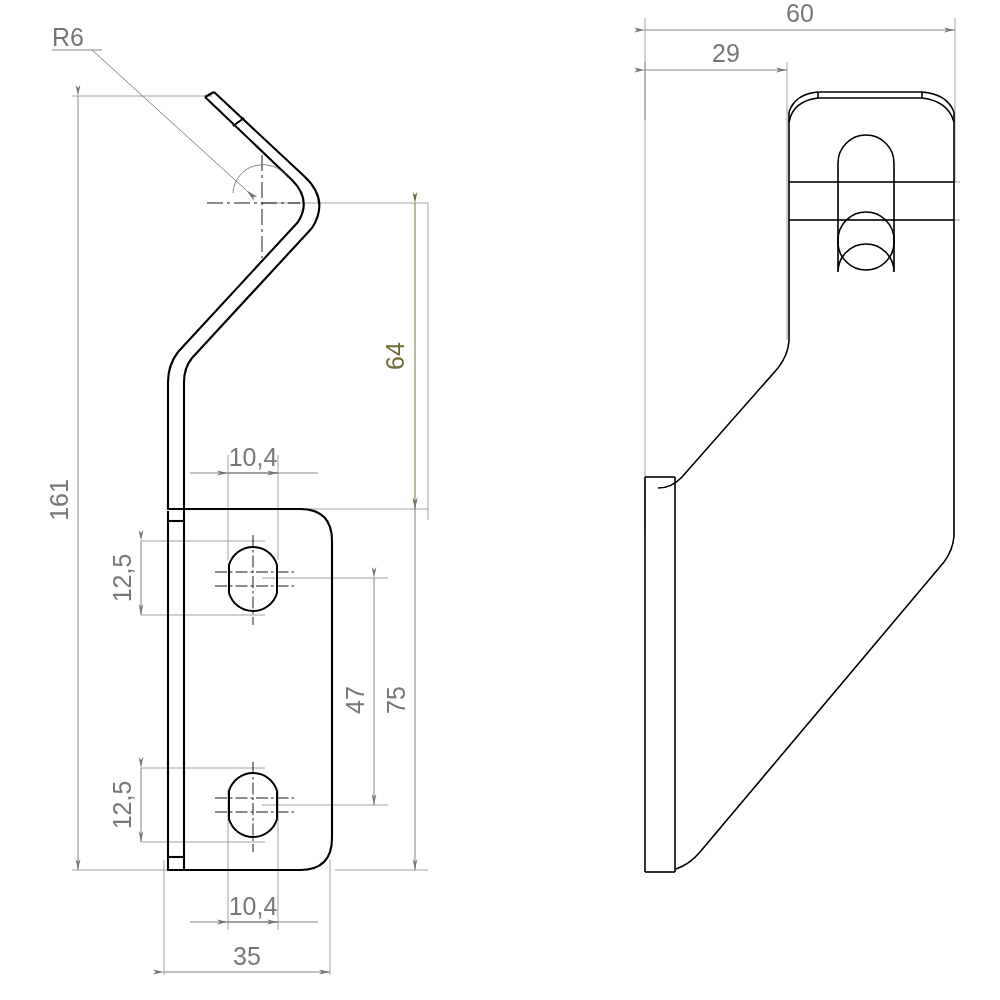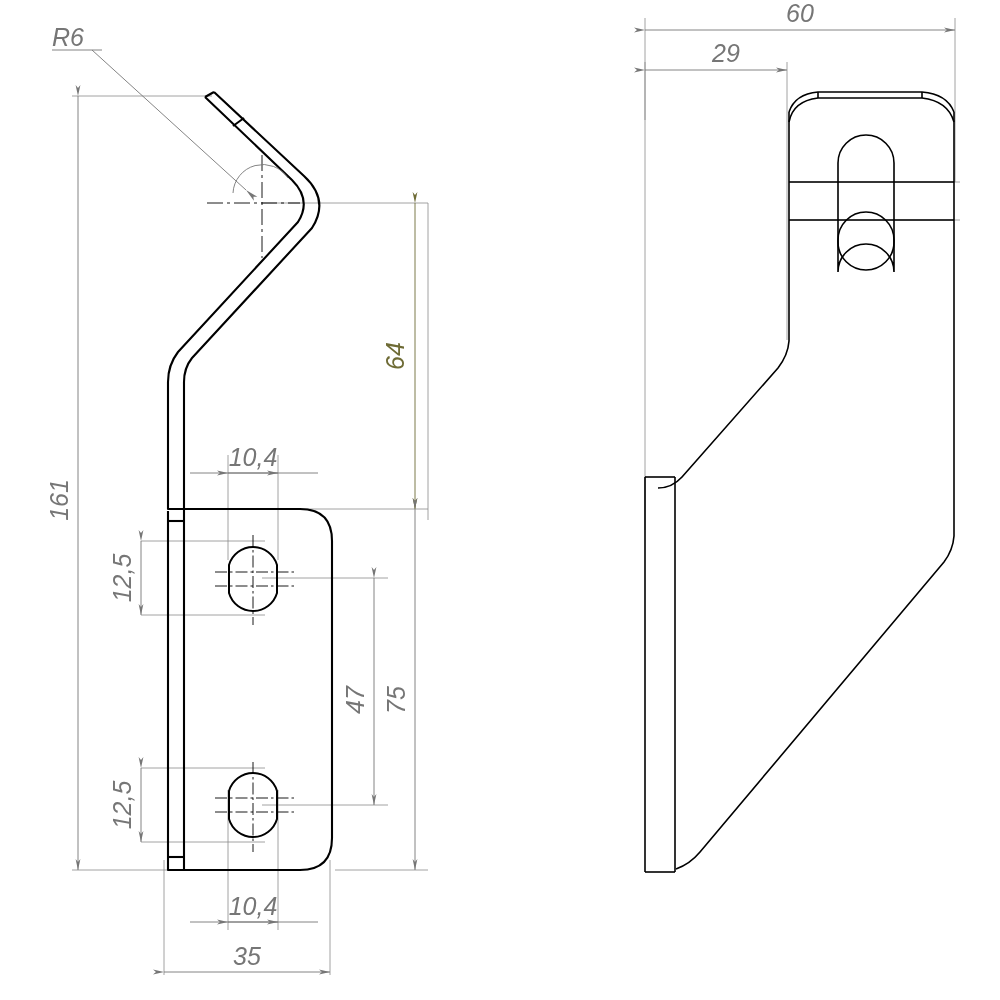--- a/index.html
+++ b/index.html
@@ -1,17 +1,17 @@
 <!DOCTYPE html>
 <html><head>
 <meta charset="utf-8">
 <style>
   html,body{margin:0;padding:0;background:#ffffff;}
   body{width:1000px;height:1000px;overflow:hidden;font-family:"Liberation Sans",sans-serif;}
-  #sheet{position:relative;width:1000px;height:1000px;background:#a21caf;font-style:italic;}
+  #sheet{position:relative;width:1000px;height:1000px;background:#a21caf;}
   svg{display:block;}
   text{font-family:"Liberation Sans",sans-serif;}
 </style>
 </head>
 <body>
 
 <div id="sheet">
 <svg width="1000" height="1000" viewBox="0 0 1000 1000">
 
   <defs>

